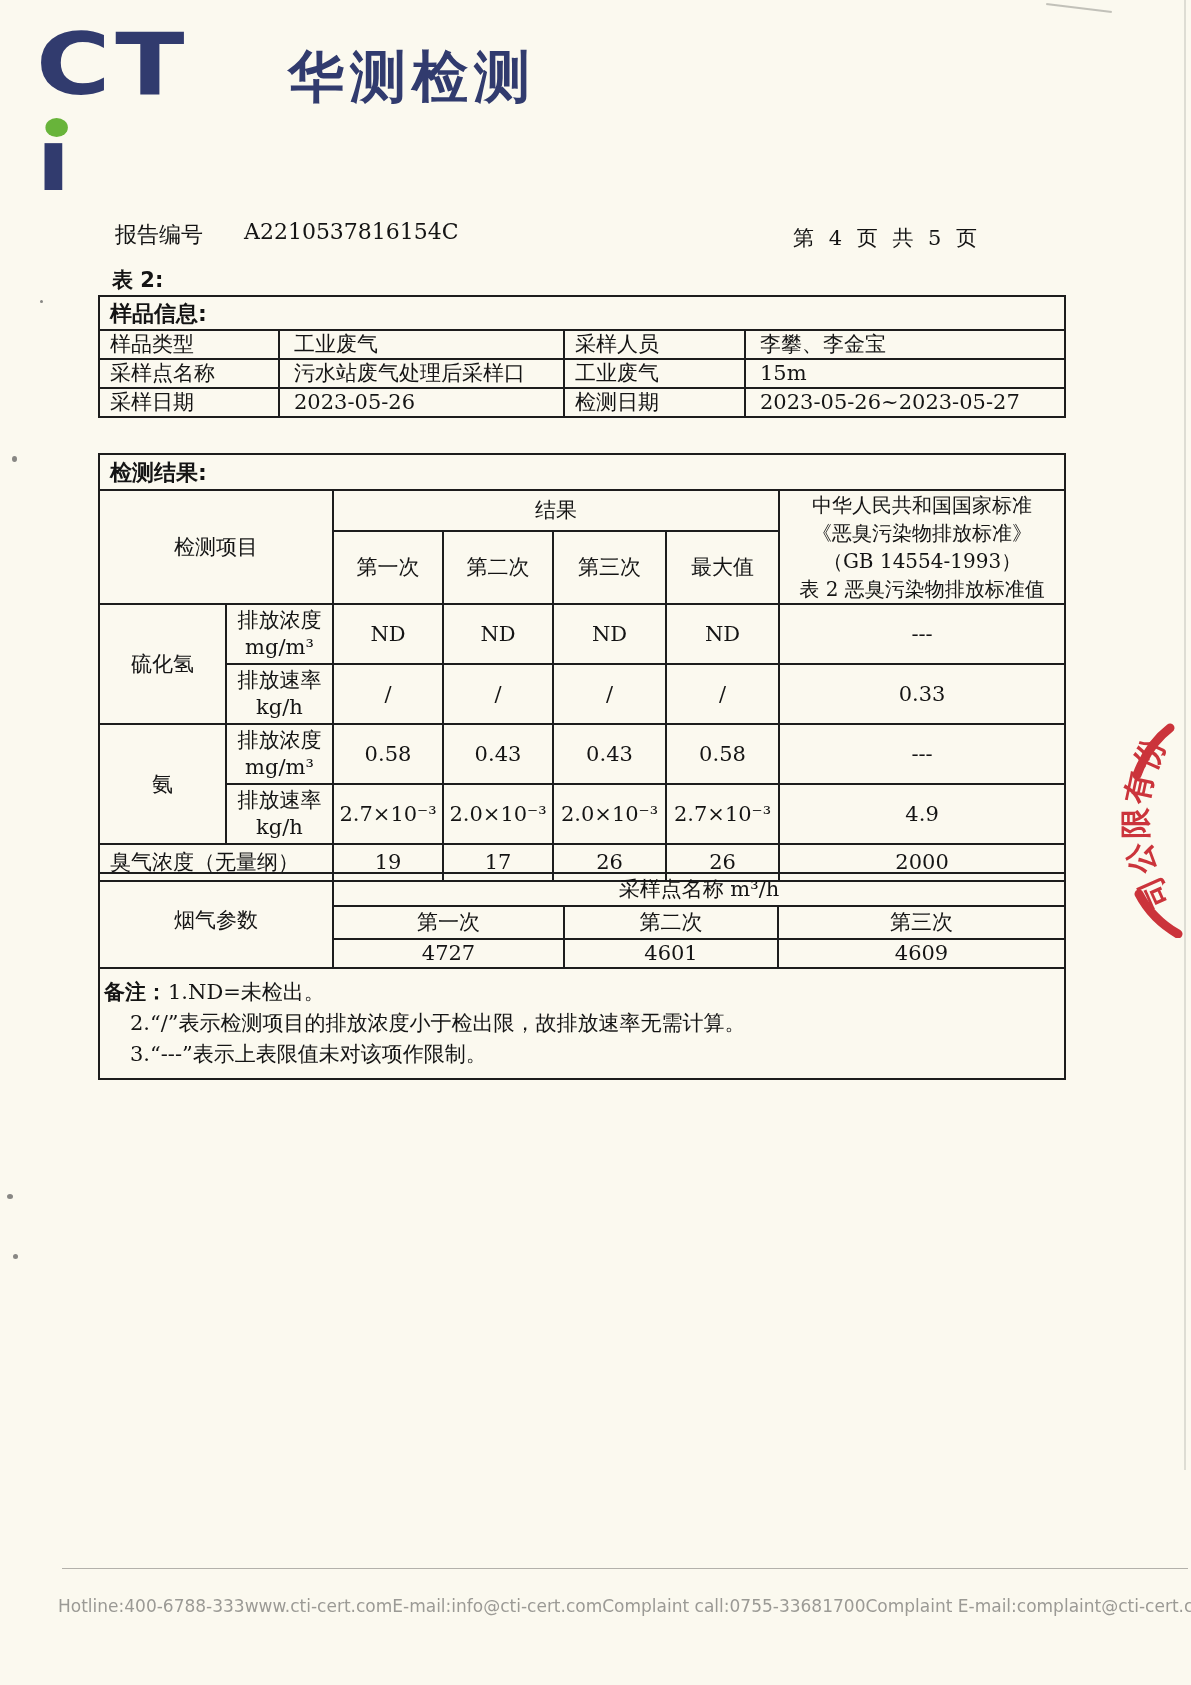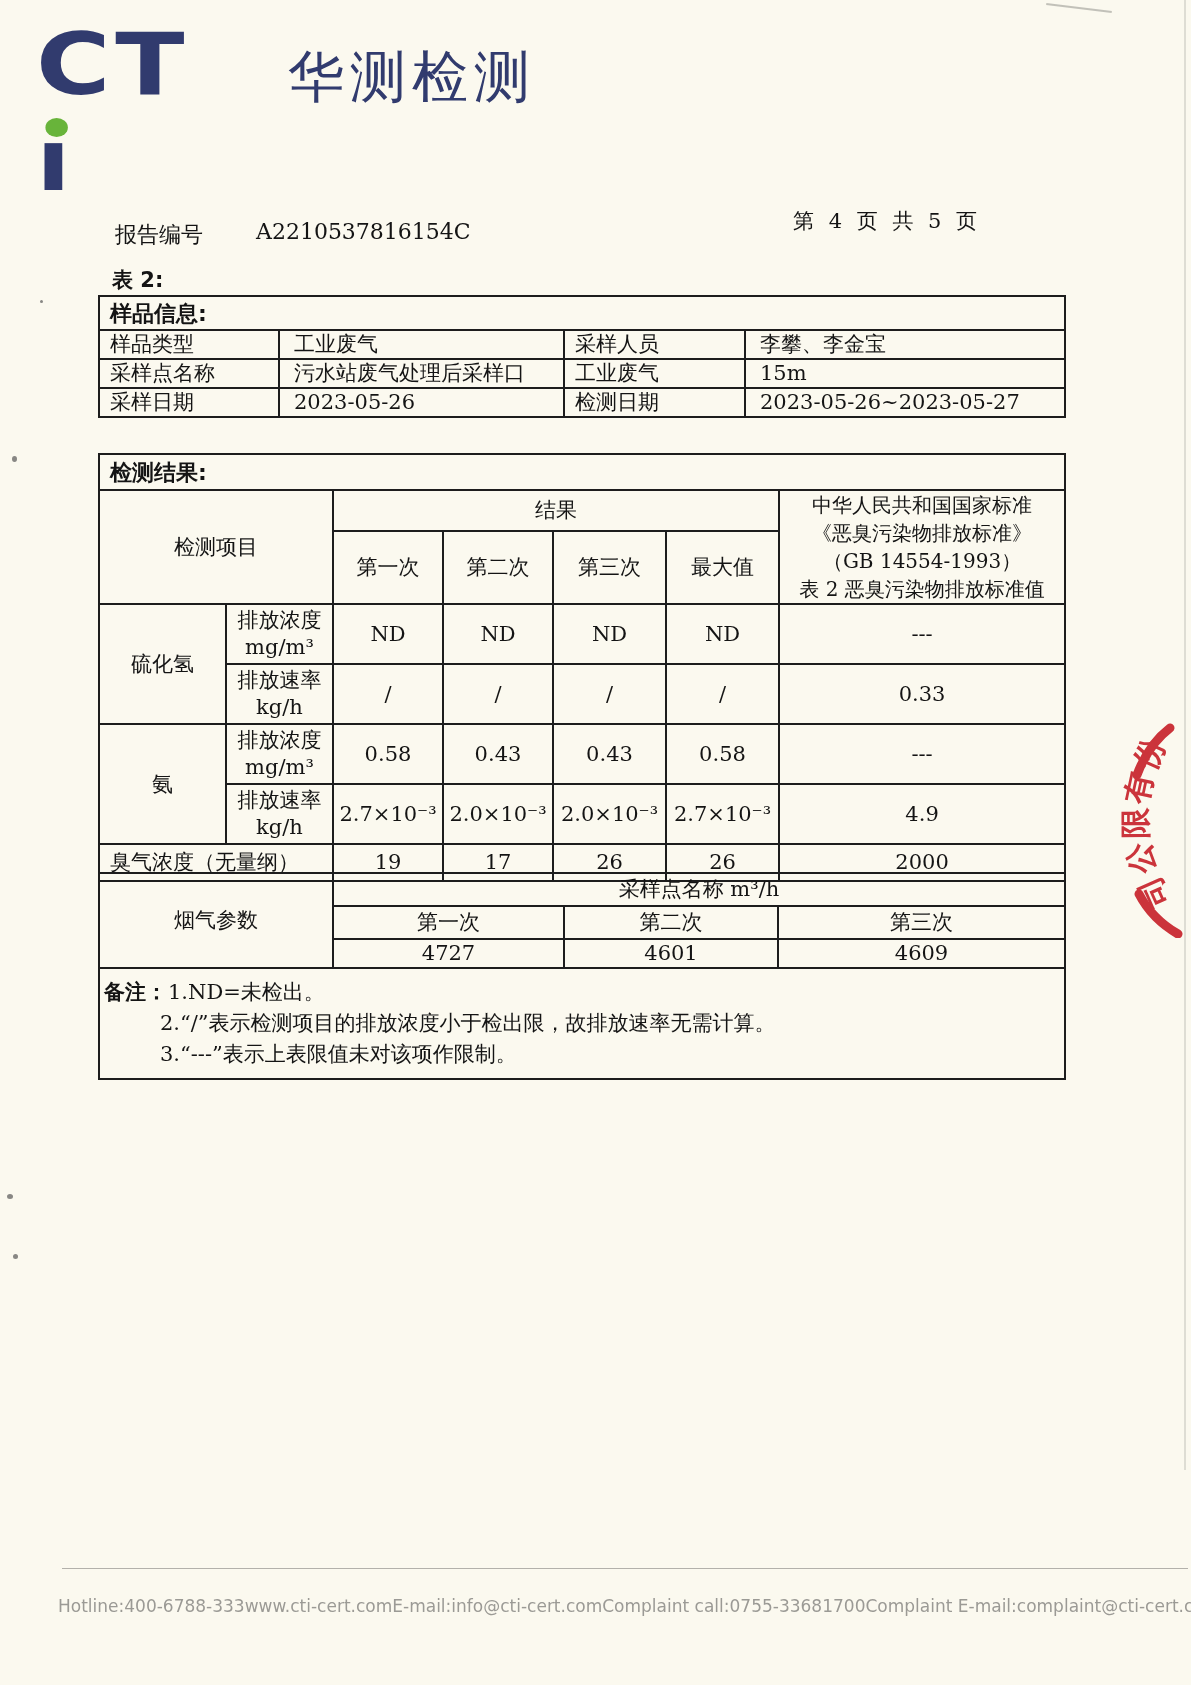--- a/index.html
+++ b/index.html
@@ -20,32 +20,32 @@
   }
   .logo-i { position:relative; display:inline-block; }
   .logo-dot {
     position:absolute; top:6px; left:50%; margin-left:-9px;
     width:19px; height:19px; border-radius:50%;
     background:#68b43a;
   }
   .logo-cn {
     position:absolute; left:252px; top:24px;
     font-family:"DejaVu Sans","Liberation Sans",sans-serif;
-    font-weight:normal; font-size:56px; letter-spacing:6px;
+    font-weight:bold; font-size:56px; letter-spacing:6px;
     color:#313b6e; white-space:nowrap;
   }
   
   .doc-title {
     position:absolute; left:0; top:130px; width:100%;
     text-align:center; font-size:46px; letter-spacing:20px;
     color:#0c0c0c;
   }
   .report-label { position:absolute; left:115px; top:220px; font-size:22px; }
-  .report-no    { position:absolute; left:256px; top:219px; font-size:22px; }
-  .page-info    { position:absolute; left:793px; top:207px; font-size:21px; letter-spacing:4px; }
+  .report-no    { position:absolute; left:244px; top:219px; font-size:22px; }
+  .page-info    { position:absolute; left:793px; top:224px; font-size:21px; letter-spacing:4px; }
   .tbl-caption  { position:absolute; left:112px; top:266px; font-size:21px; font-weight:bold;
                   font-family:"DejaVu Sans","Liberation Sans",sans-serif; }
   
   table { border-collapse:collapse; table-layout:fixed; position:absolute;
           left:98px; width:966px; background:transparent; }
   td {
     border:2px solid #1d1d1d; font-size:21px; color:#141414;
     text-align:center; vertical-align:middle; padding:0; overflow:hidden;
     line-height:27px;
   }
@@ -53,21 +53,21 @@
     text-align:left; font-weight:bold; font-size:22px; padding-left:10px;
     font-family:"DejaVu Sans","Liberation Sans",sans-serif;
     border-radius:13px;
   }
   .lbl { text-align:left; padding-left:10px; }
   .val { text-align:left; padding-left:14px; }
   .std-hdr { font-size:20px; line-height:28px; }
   .notes-cell { text-align:left; vertical-align:top; padding:8px 4px; line-height:31px; }
   .note-label { display:inline-block; min-width:64px; font-weight:bold;
                 font-family:"DejaVu Sans","Liberation Sans",sans-serif; }
-  .note-rest  { margin-left:56px; }
+  .note-rest  { margin-left:26px; }
   tr.h34{height:34px} tr.h31{height:20px} tr.h36{height:36px} tr.h40{height:40px}
   tr.h70{height:70px} tr.h60{height:60px} tr.h37{height:37px} tr.h33{height:33px}
   
   .stamp { position:absolute; left:1051px; top:668px; opacity:.92; }
   .stamp text { font-family:"DejaVu Sans","Liberation Sans",sans-serif;
                 font-size:31px; font-weight:bold; fill:#c8242c; }
   
   .footer-line { position:absolute; left:62px; top:1568px; width:1126px; height:1px;
                  background:#b3b1ab; }
   .footer { position:absolute; left:58px; top:1596px; width:985px;

